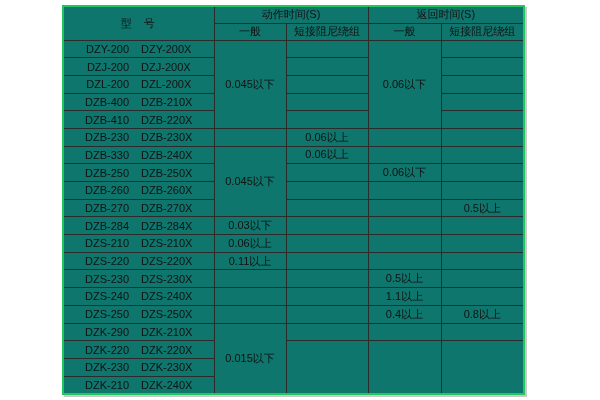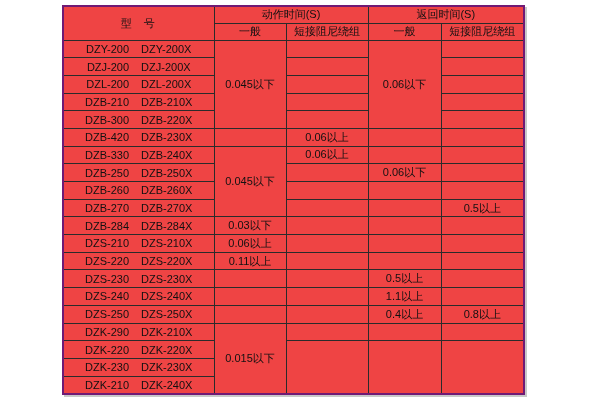--- a/index.html
+++ b/index.html
@@ -13,23 +13,23 @@
   }
   .table-wrap {
     position: absolute;
     left: 62px;
     top: 5px;
   }
   table.spec-table {
     border-collapse: collapse;
     table-layout: fixed;
     width: 461px;
-    border: 2px solid #701a75;
+    border: 2px solid #22c55e;
     box-shadow: 2px 2px 0 #c8c8c8;
-    background: #ef4444;
+    background: #0f766e;
   }
   .spec-table th, .spec-table td {
     border: 1px solid #2b2b2b;
     padding: 0;
     font-size: 11px;
     font-weight: normal;
     color: #111111;
     text-align: center;
     vertical-align: middle;
     overflow: hidden;
@@ -99,41 +99,41 @@
               <span>DZL-200</span>
               <span>DZL-200X</span>
             </div>
           </td>
           <td></td>
           <td></td>
         </tr>
         <tr>
           <td>
             <div class="model-wrap">
-              <span>DZB-210</span>
+              <span>DZB-400</span>
               <span>DZB-210X</span>
             </div>
           </td>
           <td></td>
           <td></td>
         </tr>
         <tr>
           <td>
             <div class="model-wrap">
-              <span>DZB-300</span>
+              <span>DZB-410</span>
               <span>DZB-220X</span>
             </div>
           </td>
           <td></td>
           <td></td>
         </tr>
         <tr>
           <td>
             <div class="model-wrap">
-              <span>DZB-420</span>
+              <span>DZB-230</span>
               <span>DZB-230X</span>
             </div>
           </td>
           <td></td>
           <td>0.06以上</td>
           <td></td>
           <td></td>
         </tr>
         <tr>
           <td>

